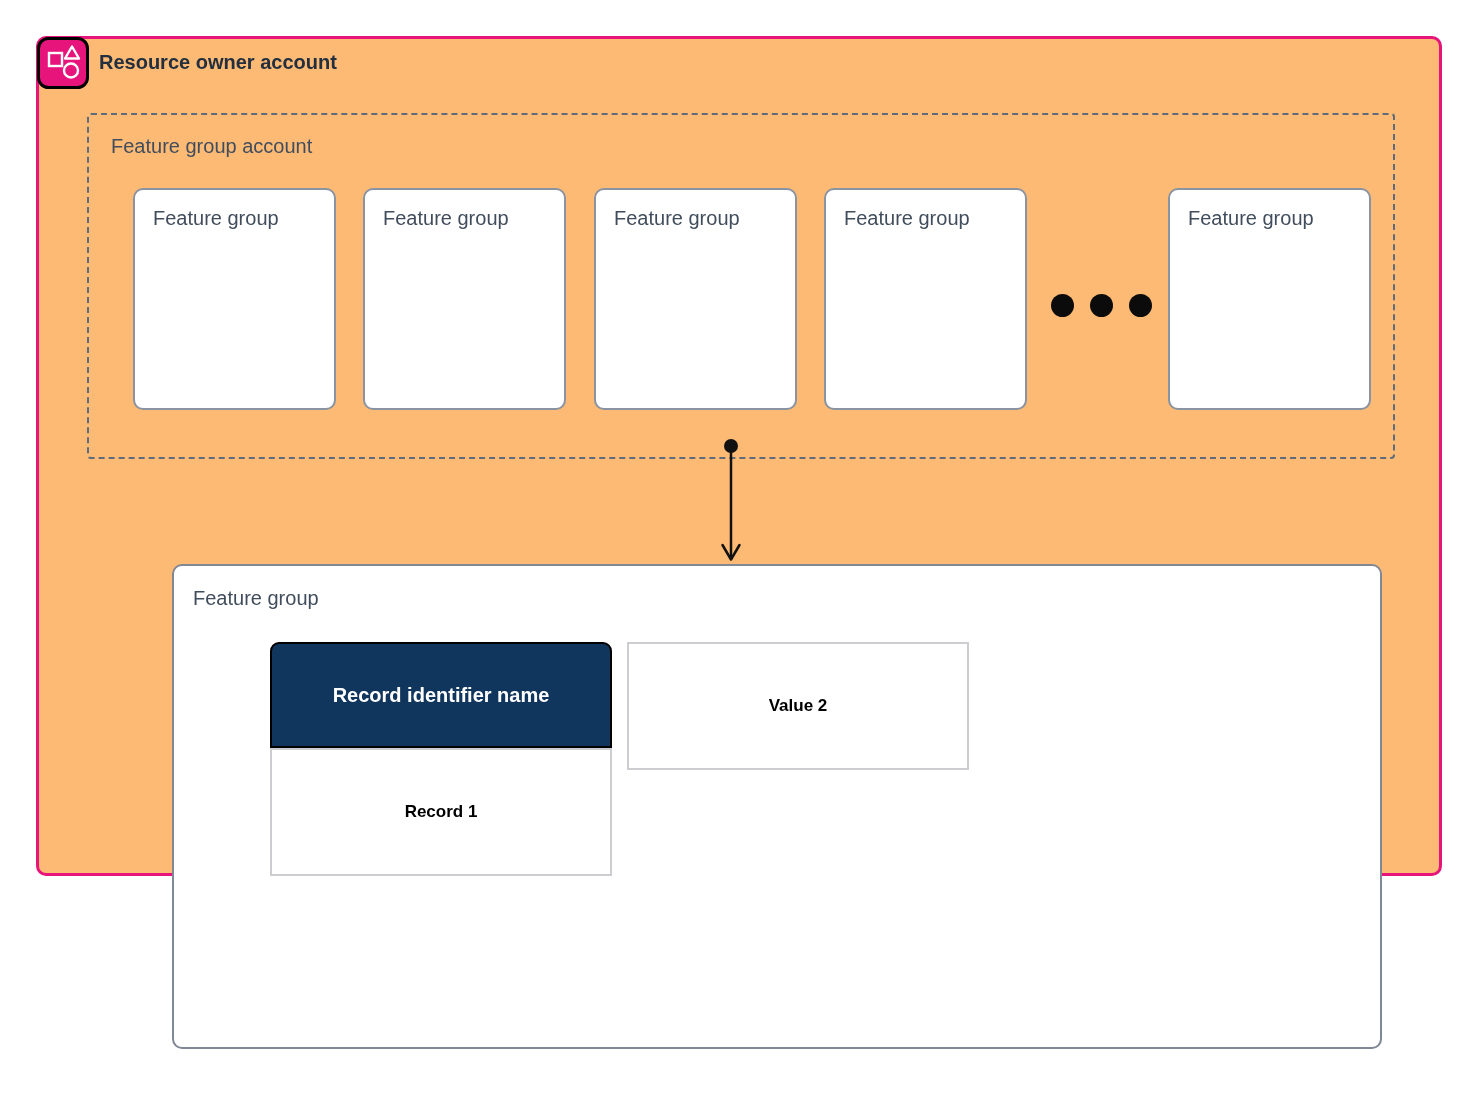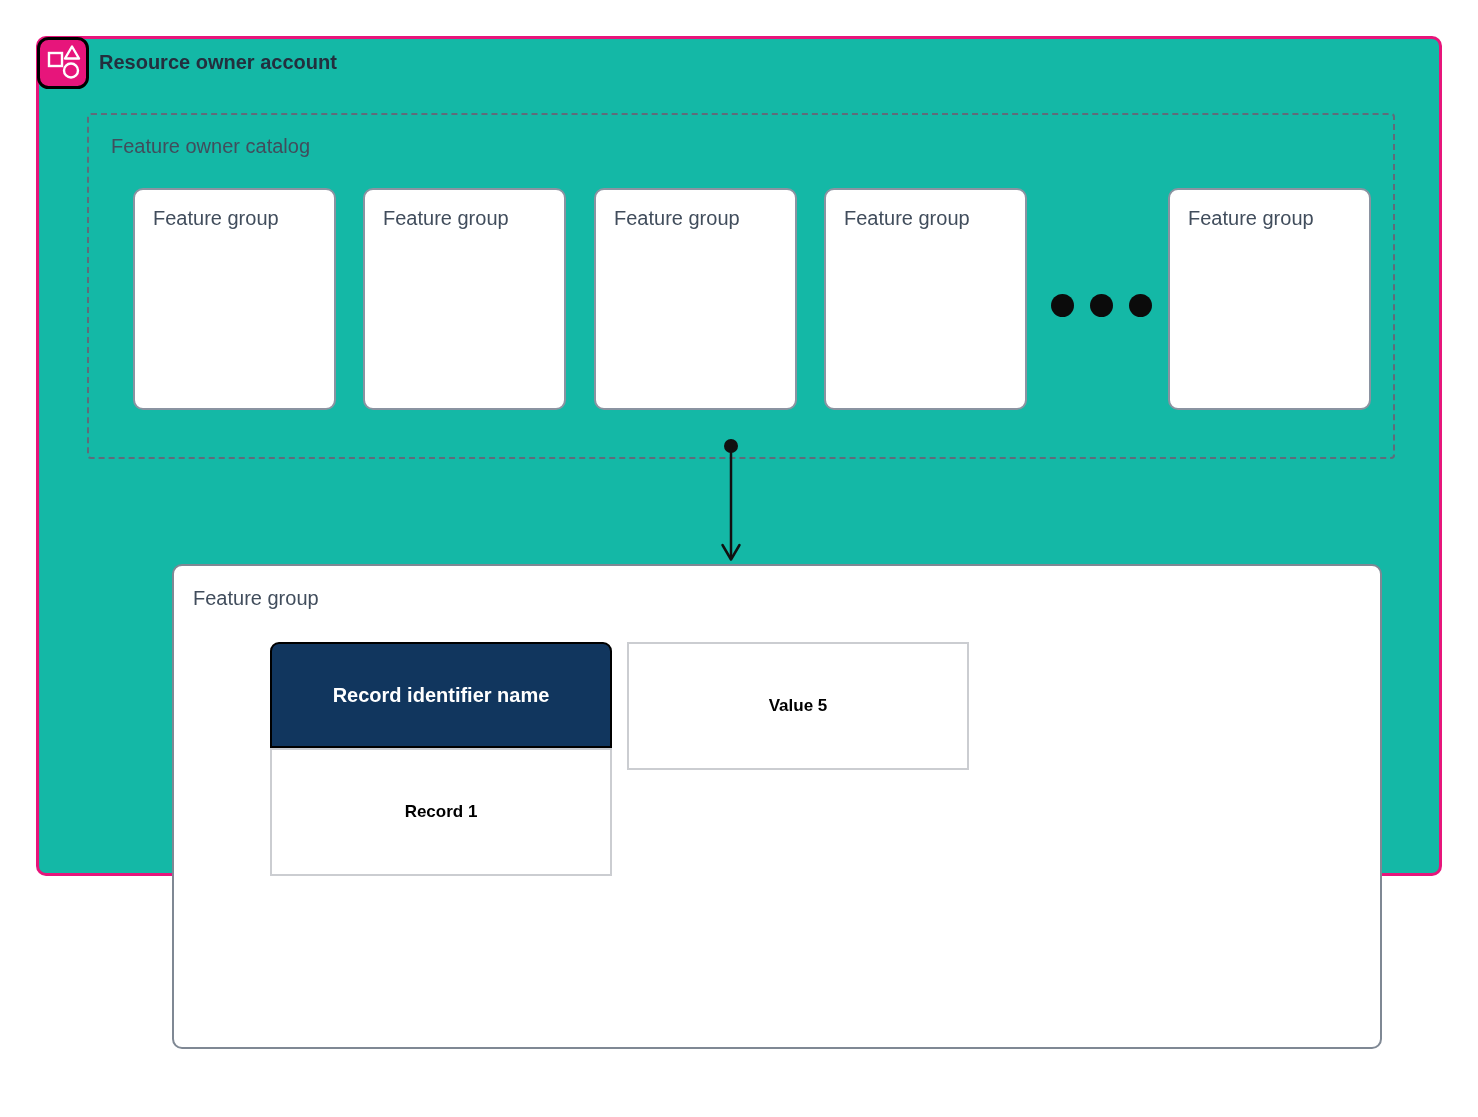--- a/index.html
+++ b/index.html
@@ -12,21 +12,21 @@
   }
   .canvas { position: absolute; inset: 0; }
 
   
   .account-box {
     position: absolute;
     left: 36px; top: 36px;
     width: 1406px; height: 840px;
     border: 3px solid var(--accent-pink, #E7157B);
     border-radius: 10px;
-    background: #14b8a6;
+    background: #fdba74;
   }
   .account-icon {
     position: absolute;
     left: -2px; top: -2px;
     width: 52px; height: 52px;
   }
   .account-title {
     position: absolute;
     left: 60px; top: 12px;
     font-size: 20px;
@@ -144,21 +144,21 @@
         <rect x="1.5" y="1.5" width="49" height="49" rx="10" fill="#E7157B" stroke="#000000" stroke-width="3"></rect>
         <rect x="12" y="16" width="13" height="13" fill="none" stroke="#ffffff" stroke-width="2.4"></rect>
         <polygon points="35,9.5 28,21.5 42,21.5" fill="none" stroke="#ffffff" stroke-width="2.4" stroke-linejoin="round"></polygon>
         <circle cx="34" cy="33.5" r="7" fill="none" stroke="#ffffff" stroke-width="2.4"></circle>
       </svg>
     </div>
 
     <div class="account-title">Resource owner account</div>
 
     <div class="catalog-box">
-      <div class="catalog-label">Feature owner catalog</div>
+      <div class="catalog-label">Feature group account</div>
 
       <div class="fg-box fg-1">
         <span class="fg-label">Feature group</span>
       </div>
       <div class="fg-box fg-2">
         <span class="fg-label">Feature group</span>
       </div>
       <div class="fg-box fg-3">
         <span class="fg-label">Feature group</span>
       </div>
@@ -184,19 +184,19 @@
 
     <div class="detail-box">
       <div class="detail-label">Feature group</div>
 
       <div class="table">
         <div class="col">
           <div class="th">Record identifier name</div>
           <div class="td">Record 1</div>
         </div>
         <div class="col">
-          <div class="td">Value 5</div>
+          <div class="td">Value 2</div>
         </div>
       </div>
     </div>
 
   </div>
 </div>
 
 </body></html>

